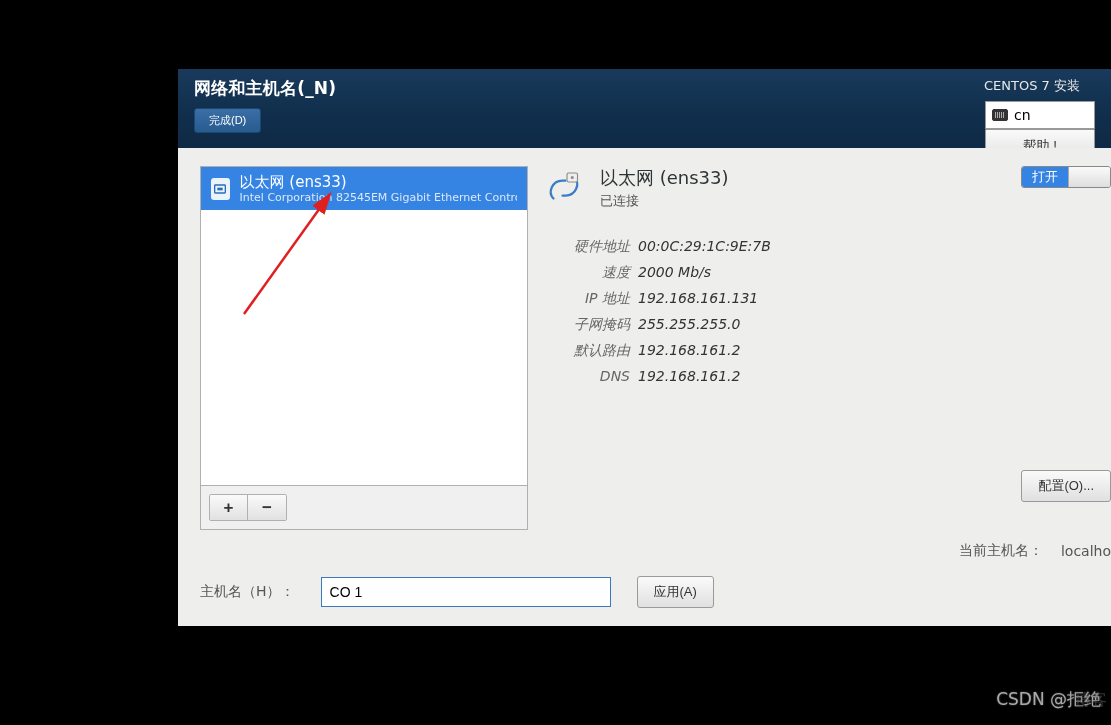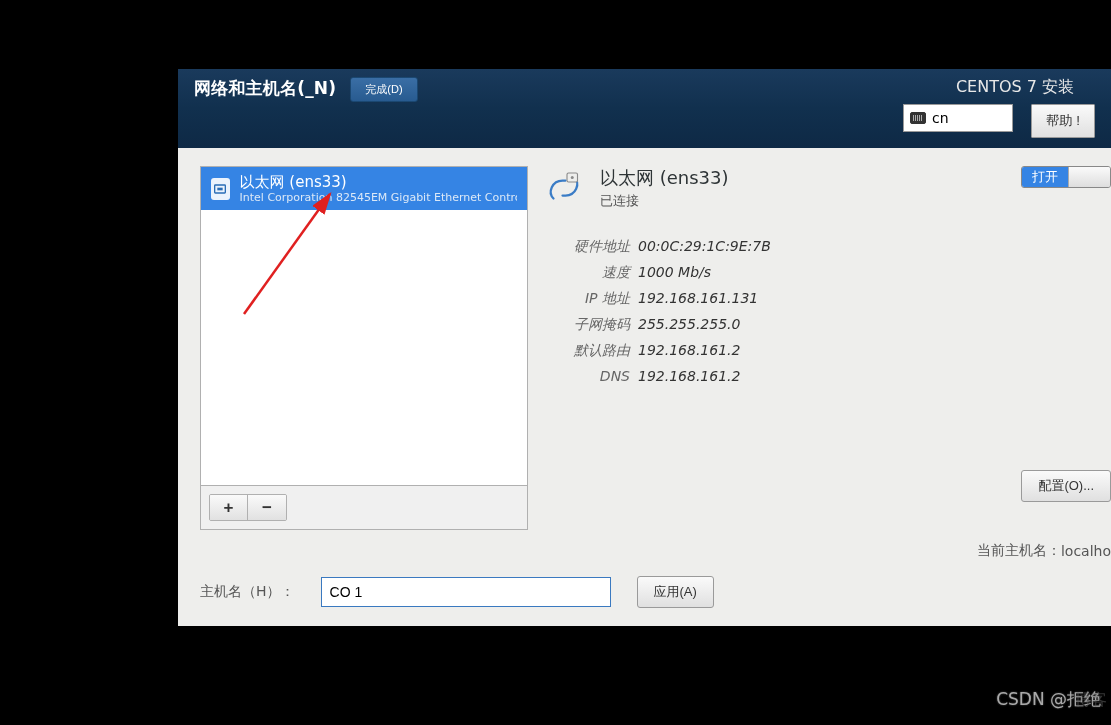--- a/index.html
+++ b/index.html
@@ -23,35 +23,35 @@
   }
   .header {
     background: linear-gradient(to bottom, #1a3a5c 0%, #11304e 50%, #0e2945 100%);
     color: #fff;
     padding: 8px 16px 10px 16px;
     display: flex;
     justify-content: space-between;
     align-items: flex-start;
     height: 79px;
   }
-  .header-left { display: flex; flex-direction: row; gap: 14px; }
+  .header-left { display: flex; flex-direction: column; gap: 8px; }
   .page-title { font-size: 17px; font-weight: 600; color: #fff; letter-spacing: 0.2px; }
   .done-btn {
     background: linear-gradient(#3a6ea5, #285b90);
     border: 1px solid #1b4872;
     color: #fff;
     padding: 4px 14px;
     border-radius: 3px;
     font-size: 11px;
     width: fit-content;
     cursor: pointer;
   }
   .header-right { display: flex; flex-direction: column; align-items: flex-end; gap: 6px; }
-  .install-label { font-size: 16px; color: #e8e8e8; margin-right: 21px; }
-  .header-row2 { display: flex; gap: 18px; }
+  .install-label { font-size: 13px; color: #e8e8e8; margin-right: 15px; }
+  .header-row2 { display: flex; gap: 0; flex-direction: column; }
   .lang-box {
     background: #fff;
     color: #000;
     border: 1px solid #999;
     padding: 3px 40px 3px 6px;
     display: flex;
     align-items: center;
     gap: 6px;
     min-width: 110px;
     height: 28px;
@@ -179,21 +179,21 @@
   }
   .hostname-label { color:#555; }
   .hostname-input {
     width:290px;
     height:30px;
     border:1px solid #3a79c0;
     padding:4px 8px;
     font-size:14px;
     outline:none;
   }
-  .current-host { position:absolute; right:0; top:560px; display:flex; align-items:center; color:#555; font-size:14px; }
+  .current-host { position:absolute; right:0; top:560px; display:flex; gap:18px; align-items:center; color:#555; font-size:14px; }
 
   
   .arrow {
     position:absolute;
     left:236px;
     top:184px;
     pointer-events:none;
   }
 
   .watermark1 {
@@ -274,21 +274,21 @@
           <div class="detail-titles">
             <div class="detail-title">以太网 (ens33)</div>
             <div class="detail-status">已连接</div>
           </div>
         </div>
 
         <div class="detail-table">
           <div class="k">硬件地址</div>
           <div class="v">00:0C:29:1C:9E:7B</div>
           <div class="k">速度</div>
-          <div class="v">1000 Mb/s</div>
+          <div class="v">2000 Mb/s</div>
           <div class="k">IP 地址</div>
           <div class="v">192.168.161.131</div>
           <div class="k">子网掩码</div>
           <div class="v">255.255.255.0</div>
           <div class="k">默认路由</div>
           <div class="v">192.168.161.2</div>
           <div class="k">DNS</div>
           <div class="v">192.168.161.2</div>
         </div>
       </div>

